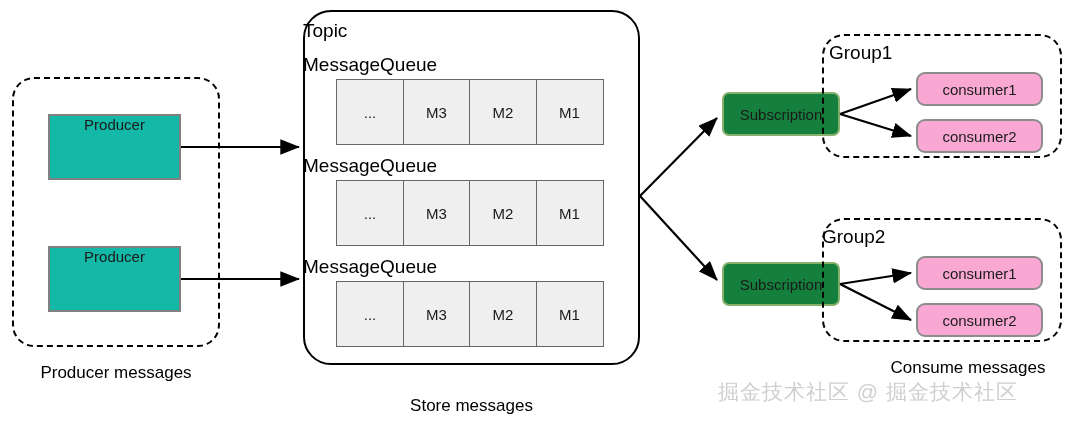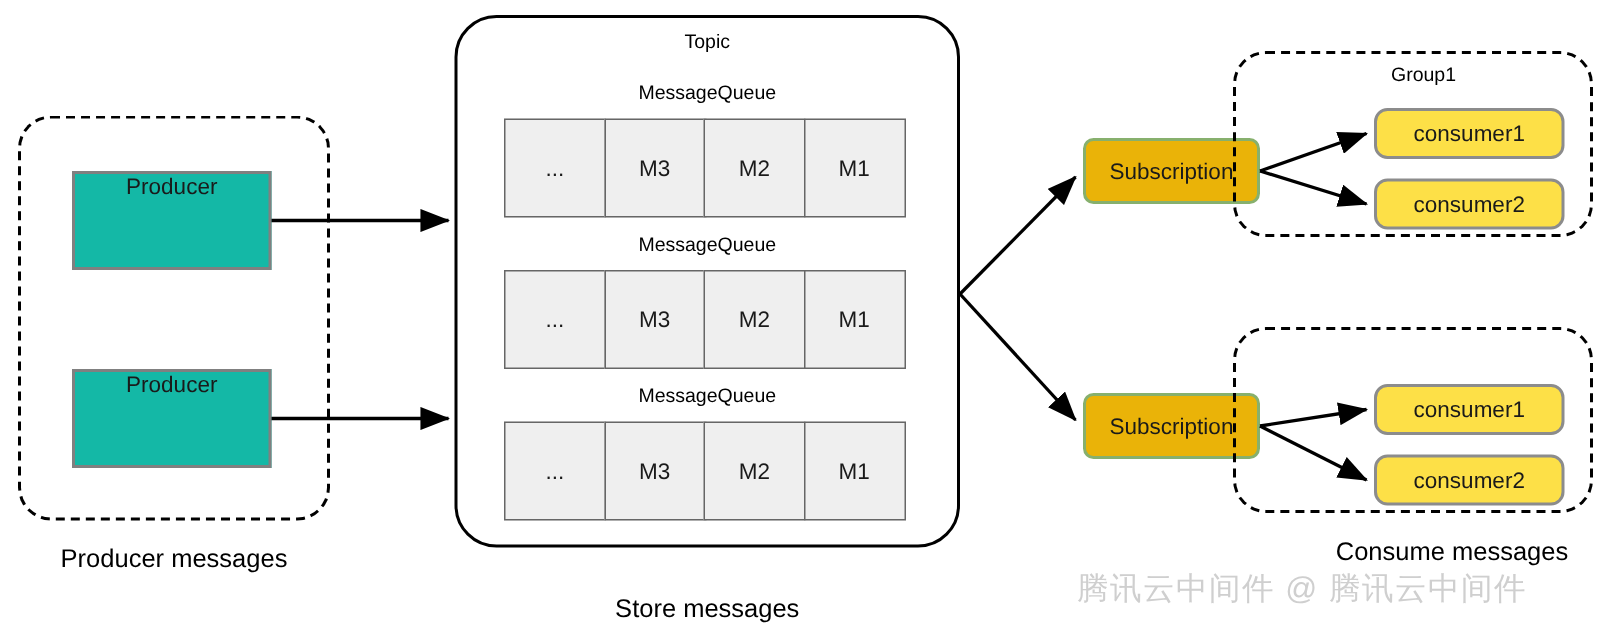--- a/index.html
+++ b/index.html
@@ -40,33 +40,33 @@
     border: 2px solid #808080;
     display: flex;
     align-items: flex-start;
     justify-content: center;
     font-size: 15px;
     color: #1a1a1a;
   }
 
   
   .consumer-box {
-    background: #fde047;
+    background: #f9a8d4;
     border: 2px solid #8c8c8c;
     border-radius: 9px;
     display: flex;
     align-items: center;
     justify-content: center;
     font-size: 15px;
     color: #1a1a1a;
   }
 
   
   .sub-box {
-    background: #eab308;
+    background: #15803d;
     border: 2px solid #87b06d;
     border-radius: 7px;
     display: flex;
     align-items: center;
     justify-content: center;
     font-size: 15px;
     color: #1a1a1a;
   }
 
   
@@ -82,22 +82,21 @@
     align-items: center;
     justify-content: center;
     font-size: 15px;
     color: #1a1a1a;
     box-sizing: border-box;
   }
   .queue-cell:first-child { margin-left: 0; }
 
   
   .label-center {
-    text-align: center;
-    font-size: 13px;
+    font-size: 19px;
     color: #000000;
     white-space: nowrap;
   }
   .label-big {
     text-align: center;
     font-size: 17px;
     color: #000000;
     white-space: nowrap;
   }
   .watermark {
@@ -176,32 +175,33 @@
   <div class="abs consumer-box" style="left:916px; top:72px; width:127px; height:34px;">
     <span>consumer1</span>
   </div>
 
   <div class="abs consumer-box" style="left:916px; top:119px; width:127px; height:34px;">
     <span>consumer2</span>
   </div>
 
   <div class="abs dashed-box" style="left:822px; top:218px; width:240px; height:124px;"></div>
 
+  <div class="abs label-center" style="left:822px; top:226px; width:240px;">Group2</div>
 
   <div class="abs consumer-box" style="left:916px; top:256px; width:127px; height:34px;">
     <span>consumer1</span>
   </div>
 
   <div class="abs consumer-box" style="left:916px; top:303px; width:127px; height:34px;">
     <span>consumer2</span>
   </div>
 
   <div class="abs label-big" style="left:848px; top:358px; width:240px;">Consume messages</div>
 
-  <div class="abs watermark" style="left:718px; top:378px;">腾讯云中间件 @ 腾讯云中间件</div>
+  <div class="abs watermark" style="left:718px; top:378px;">掘金技术社区 @ 掘金技术社区</div>
 
   <svg class="overlay" viewBox="0 0 1080 424">
     <defs>
       <marker id="arrowhead" markerWidth="9" markerHeight="7" refX="8.5" refY="3.5" orient="auto">
         <polygon points="0 0, 9 3.5, 0 7" fill="#000000"></polygon>
       </marker>
     </defs>
 
     <line x1="181" y1="147" x2="299" y2="147" stroke="#000000" stroke-width="2.2" marker-end="url(#arrowhead)"></line>
 

